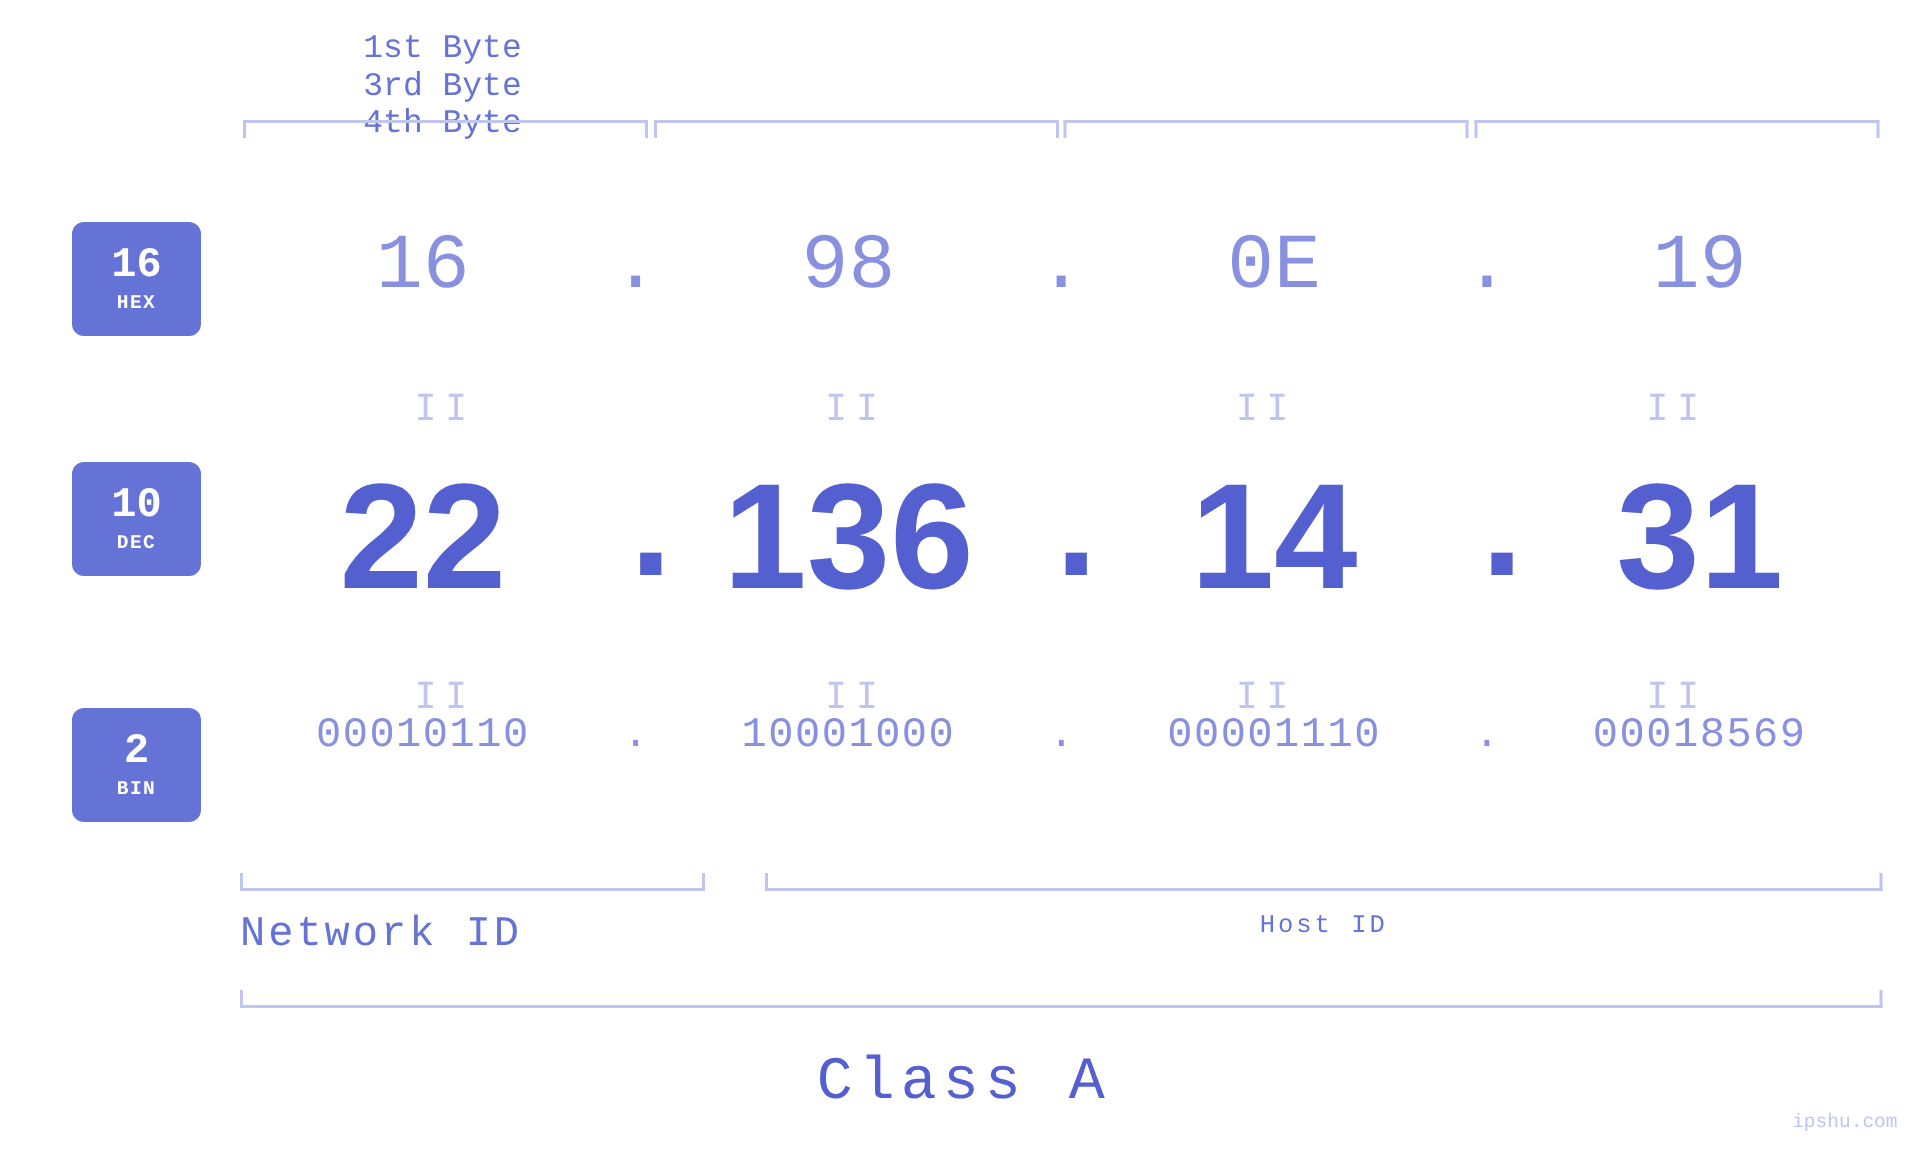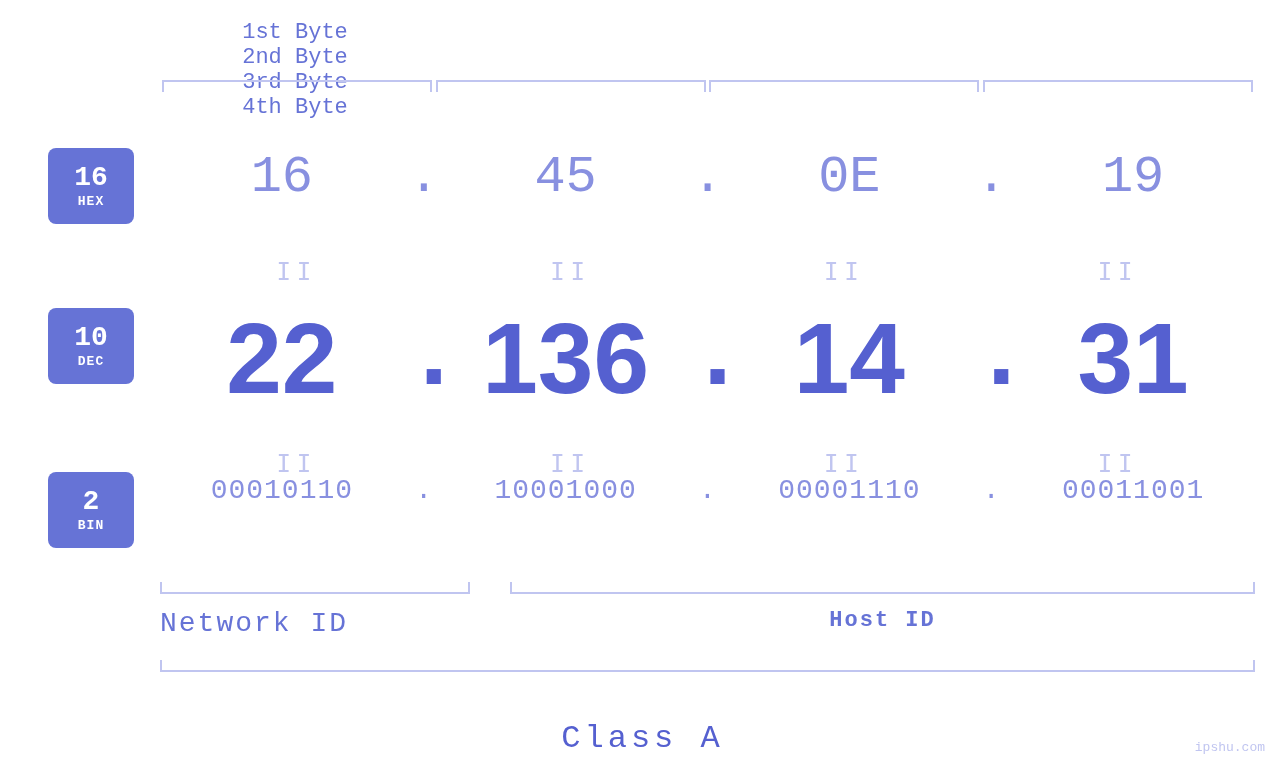--- a/index.html
+++ b/index.html
@@ -198,47 +198,46 @@
       color: #6673d6;
       font-size: 28px;
       font-family: Liberation Mono, monospace;
       letter-spacing: 2px;
     }
     .host-label {
       margin-left: 40px;
       flex: 1;
       text-align: center;
       color: #6673d6;
-      font-size: 22px;
+      font-size: 17px;
       font-family: 'Courier New', Courier, monospace;
       letter-spacing: 2px;
-      font-weight: bold;
     }
 
     
     .bracket-class {
       position: absolute;
       top: 660px;
       left: 160px;
       right: 30px;
       height: 12px;
       border-bottom: 2px solid #c0c5f0;
       border-left: 2px solid #c0c5f0;
       border-right: 2px solid #c0c5f0;
     }
 
     
     .class-label {
       position: absolute;
-      top: 720px;
+      top: 700px;
       left: 0;
       right: 0;
       text-align: center;
       color: #5560d0;
-      font-size: 32px;
+      font-size: 40px;
       font-family: 'Courier New', Courier, monospace;
       letter-spacing: 4px;
     }
 
     
     .watermark {
       position: absolute;
       bottom: 12px;
       right: 20px;
       color: #c0c5f0;
@@ -259,41 +258,40 @@
   <span class="badge-label">DEC</span>
 </div>
 
 <div class="badge badge-bin">
   <span class="badge-num">2</span>
   <span class="badge-label">BIN</span>
 </div>
 
 <div class="header-row">
   <div class="col-header">1st Byte</div>
-  <div class="col-header">2nd Byte</div>
   <div class="col-header">3rd Byte</div>
   <div class="col-header">4th Byte</div>
 </div>
 
 <div class="bracket-top">
   <div class="bracket-line"></div>
   <div class="bracket-line"></div>
   <div class="bracket-line"></div>
   <div class="bracket-line"></div>
 </div>
 
 <div class="row row-hex">
   <div class="cell">
     <span class="hex-value">16</span>
   </div>
   <div class="dot-sep">
     <span class="hex-dot">.</span>
   </div>
   <div class="cell">
-    <span class="hex-value">45</span>
+    <span class="hex-value">98</span>
   </div>
   <div class="dot-sep">
     <span class="hex-dot">.</span>
   </div>
   <div class="cell">
     <span class="hex-value">0E</span>
   </div>
   <div class="dot-sep">
     <span class="hex-dot">.</span>
   </div>
@@ -353,21 +351,21 @@
   <div class="dot-sep">
     <span class="bin-dot">.</span>
   </div>
   <div class="cell">
     <span class="bin-value">00001110</span>
   </div>
   <div class="dot-sep">
     <span class="bin-dot">.</span>
   </div>
   <div class="cell">
-    <span class="bin-value">00011001</span>
+    <span class="bin-value">00018569</span>
   </div>
 </div>
 
 <div class="bracket-bottom">
   <div class="bracket-bottom-net"></div>
   <div class="bracket-bottom-host"></div>
 </div>
 
 <div class="labels-row">
   <div class="net-label">Network ID</div>

